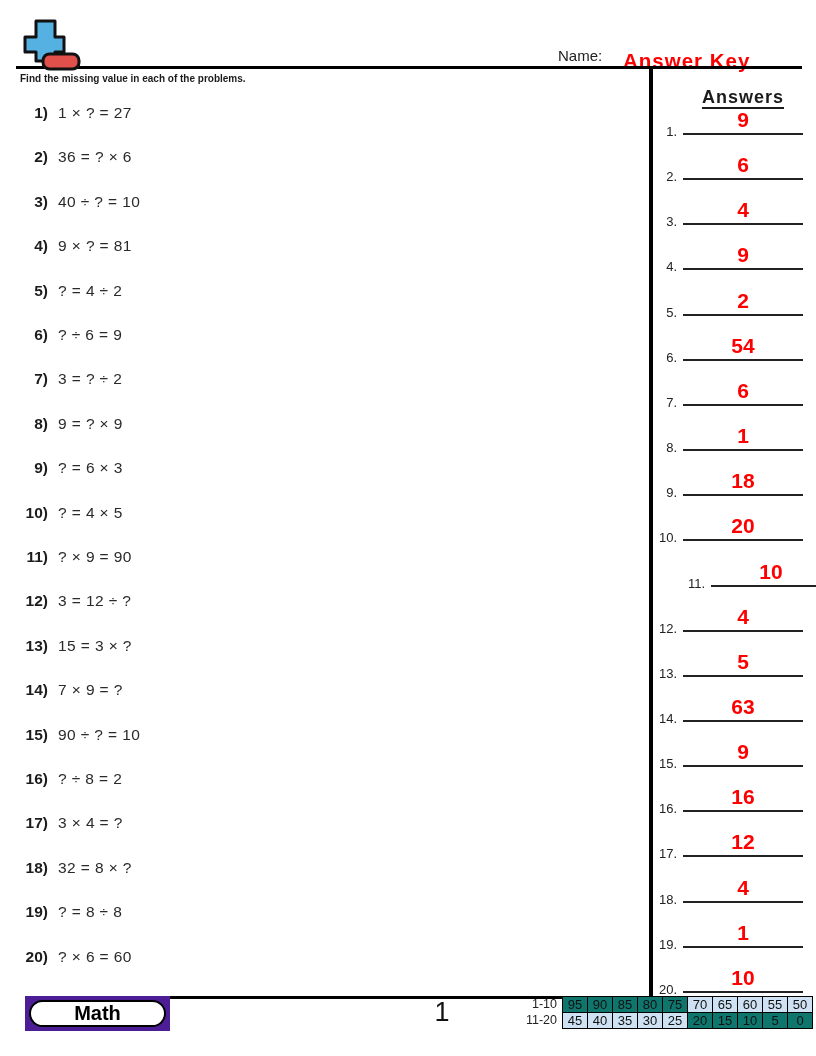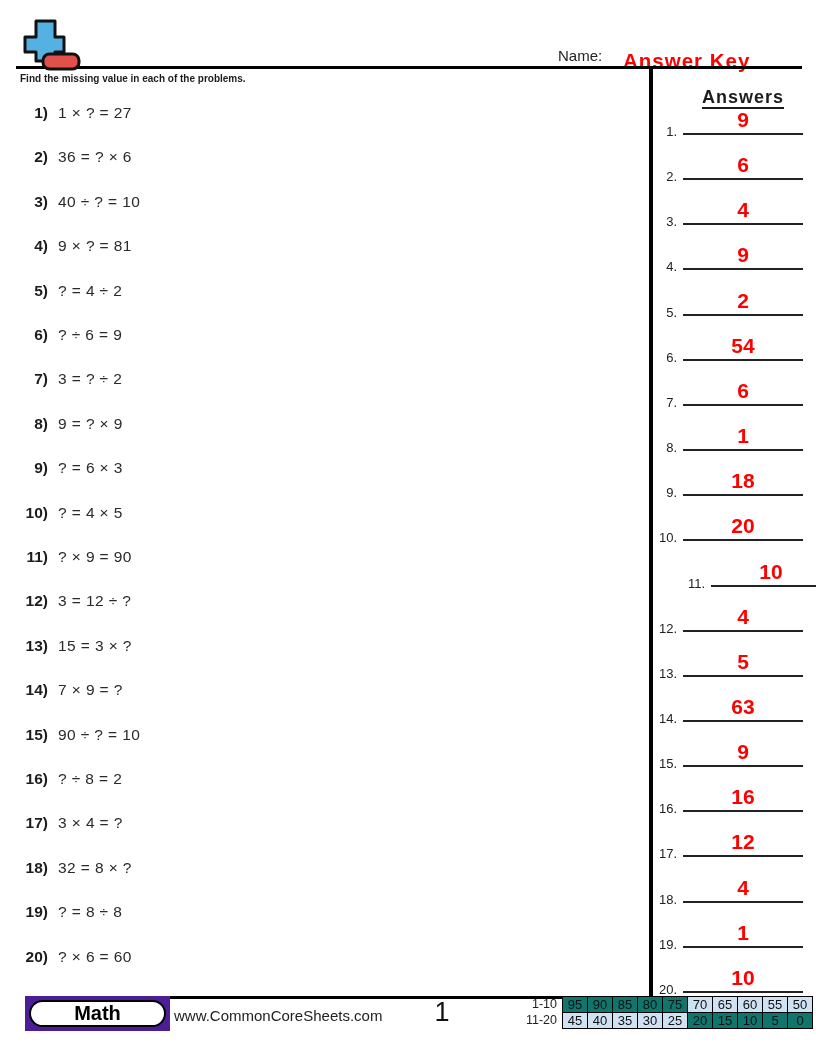--- a/index.html
+++ b/index.html
@@ -267,21 +267,20 @@
         <div class="a-line">
           <div class="a-val">10</div>
         </div>
       </div>
     </div>
 
   <div class="footer-rule"></div>
   <div class="math-badge">
     <div class="math-pill">Math</div>
   </div>
-  <div class="website">www.CommonCoreSheets.com</div>
   <div class="page-num">1</div>
   <div class="score-table" id="score-table">
       <div class="score-row">
         <div class="score-label">1-10</div>
         <div class="score-cell">95</div>
         <div class="score-cell">90</div>
         <div class="score-cell">85</div>
         <div class="score-cell">80</div>
         <div class="score-cell">75</div>
         <div class="score-cell shaded">70</div>

